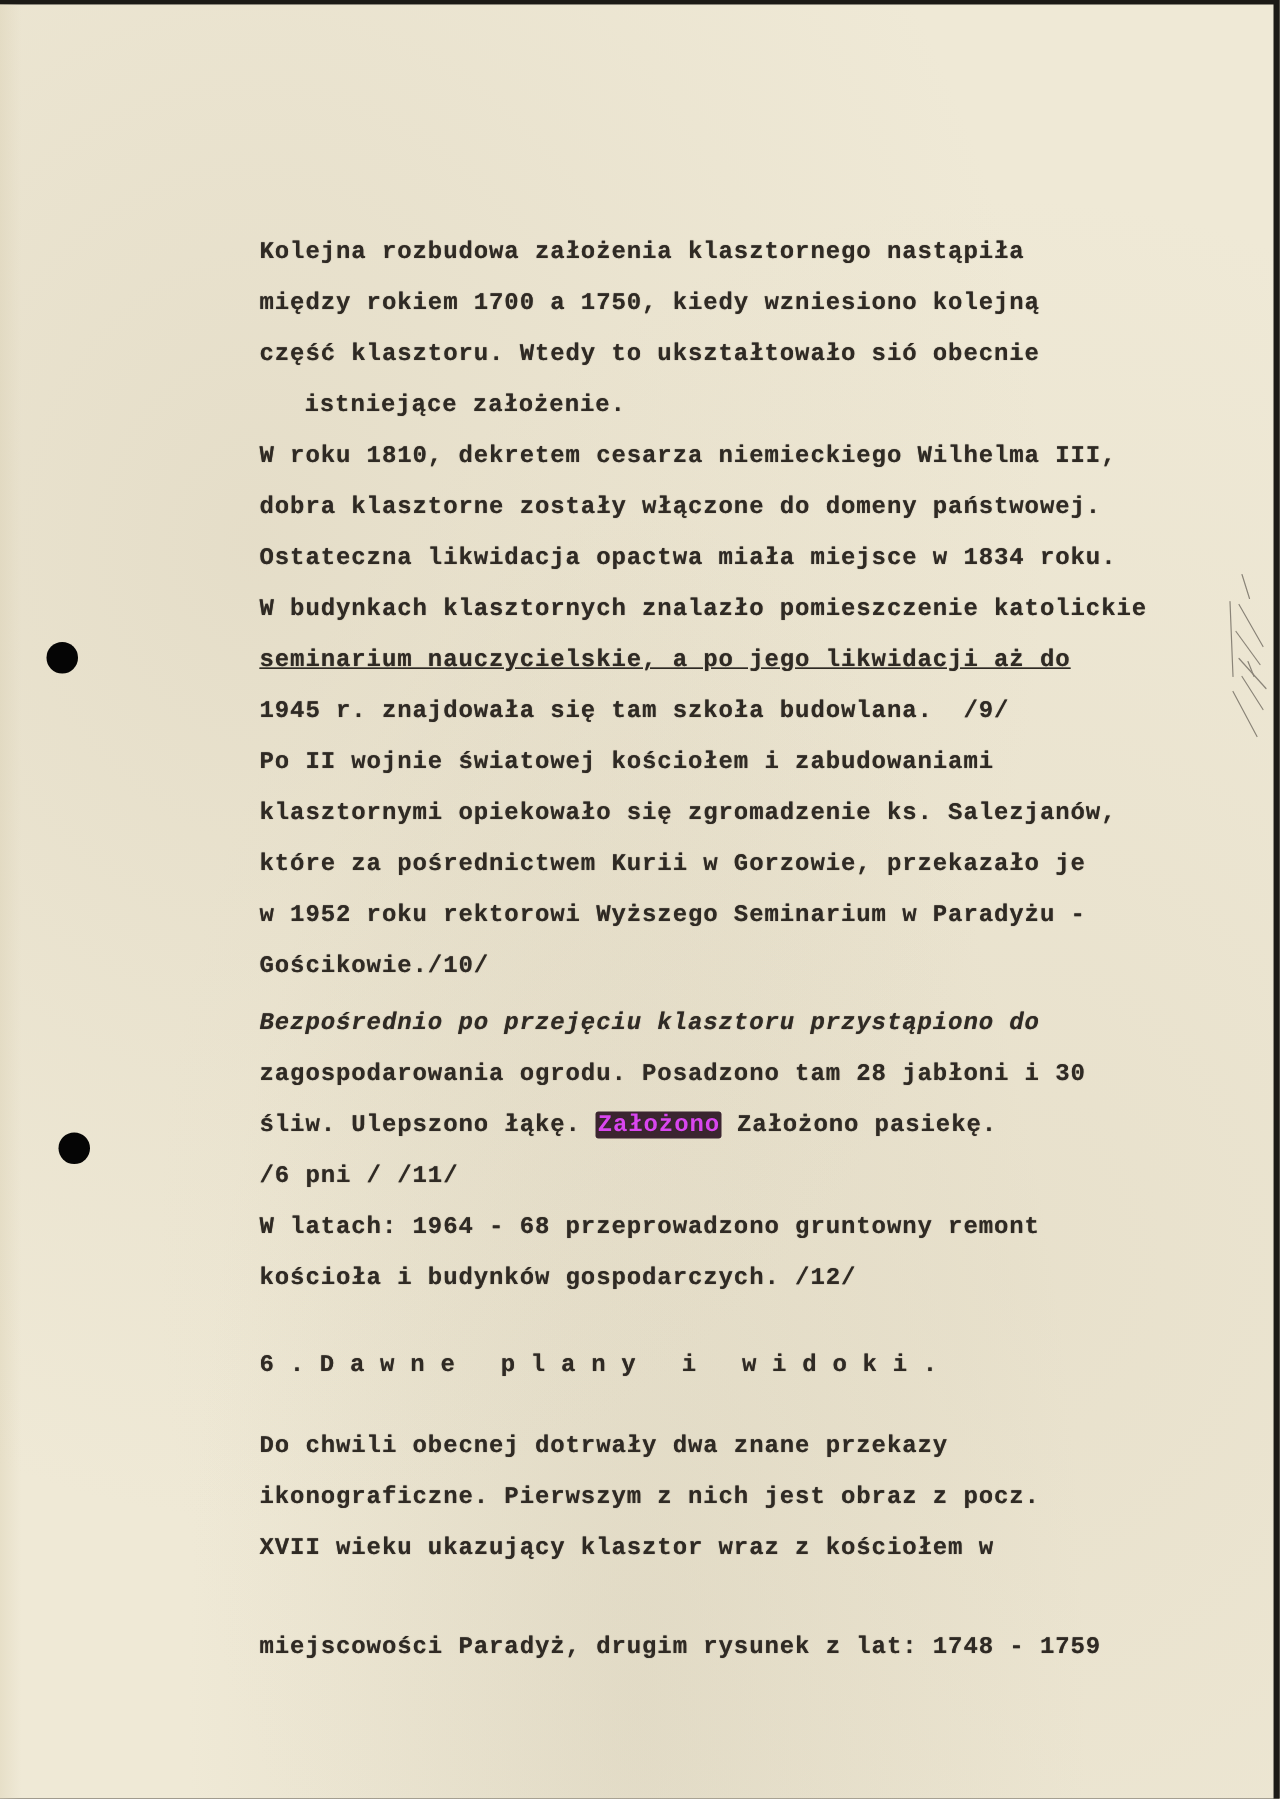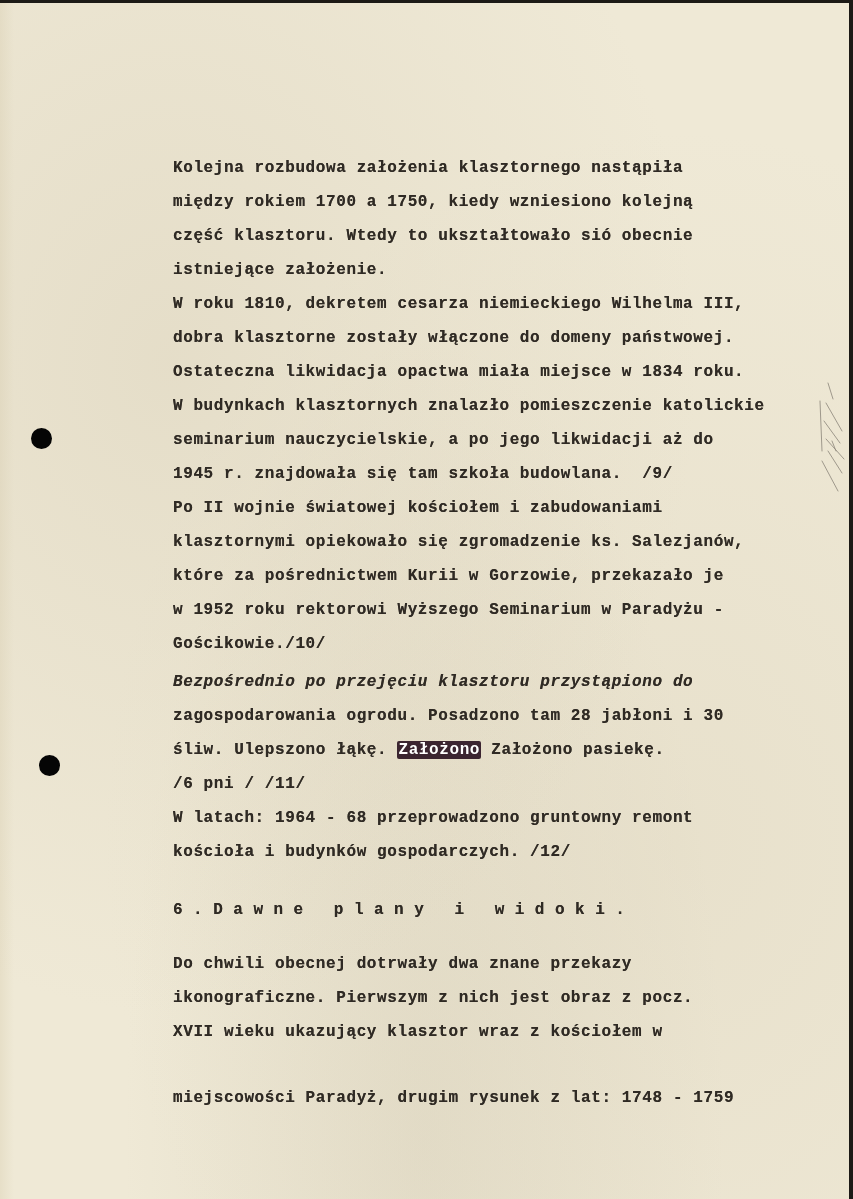--- a/index.html
+++ b/index.html
@@ -52,21 +52,21 @@
       text-shadow: 0 0 0.6px rgba(40,34,28,0.7);
     }
     .line {
       position: absolute;
       left: 0;
       white-space: pre;
       line-height: 20px;
     }
     .strike {
       background: #3b2530;
-      color: #ffffff;
+      color: #d946ef;
       border-radius: 2px;
       padding: 0 1px;
     }
     .heading {
       letter-spacing: 10.5px;
     }
   </style>
 </head>
 <body>
 
@@ -86,27 +86,27 @@
       <path d="M4 80 L20 110"></path>
       <path d="M14 60 L18 70"></path>
     </g>
   </svg>
 
   <div class="text-block">
 
     <div class="line" style="top:155px;">Kolejna rozbudowa założenia klasztornego nastąpiła</div>
     <div class="line" style="top:189px;">między rokiem 1700 a 1750, kiedy wzniesiono kolejną</div>
     <div class="line" style="top:223px;">część klasztoru. Wtedy to ukształtowało sió obecnie</div>
-    <div class="line" style="top:257px;">istniejące założenie.</div>
+    <div class="line" style="top:257px;margin-left:30px;">istniejące założenie.</div>
 
     <div class="line" style="top:291px;">W roku 1810, dekretem cesarza niemieckiego Wilhelma III,</div>
     <div class="line" style="top:325px;">dobra klasztorne zostały włączone do domeny państwowej.</div>
     <div class="line" style="top:359px;">Ostateczna likwidacja opactwa miała miejsce w 1834 roku.</div>
     <div class="line" style="top:393px;">W budynkach klasztornych znalazło pomieszczenie katolickie</div>
-    <div class="line" style="top:427px;">seminarium nauczycielskie, a po jego likwidacji aż do</div>
+    <div class="line" style="top:427px;text-decoration:underline;">seminarium nauczycielskie, a po jego likwidacji aż do</div>
     <div class="line" style="top:461px;">1945 r. znajdowała się tam szkoła budowlana.  /9/</div>
 
     <div class="line" style="top:495px;">Po II wojnie światowej kościołem i zabudowaniami</div>
     <div class="line" style="top:529px;">klasztornymi opiekowało się zgromadzenie ks. Salezjanów,</div>
     <div class="line" style="top:563px;">które za pośrednictwem Kurii w Gorzowie, przekazało je</div>
     <div class="line" style="top:597px;">w 1952 roku rektorowi Wyższego Seminarium w Paradyżu -</div>
     <div class="line" style="top:631px;">Gościkowie./10/</div>
 
     <div class="line" style="top:669px;font-style:italic;">Bezpośrednio po przejęciu klasztoru przystąpiono do</div>
     <div class="line" style="top:703px;font-family:Liberation Mono, monospace;">zagospodarowania ogrodu. Posadzono tam 28 jabłoni i 30</div>

